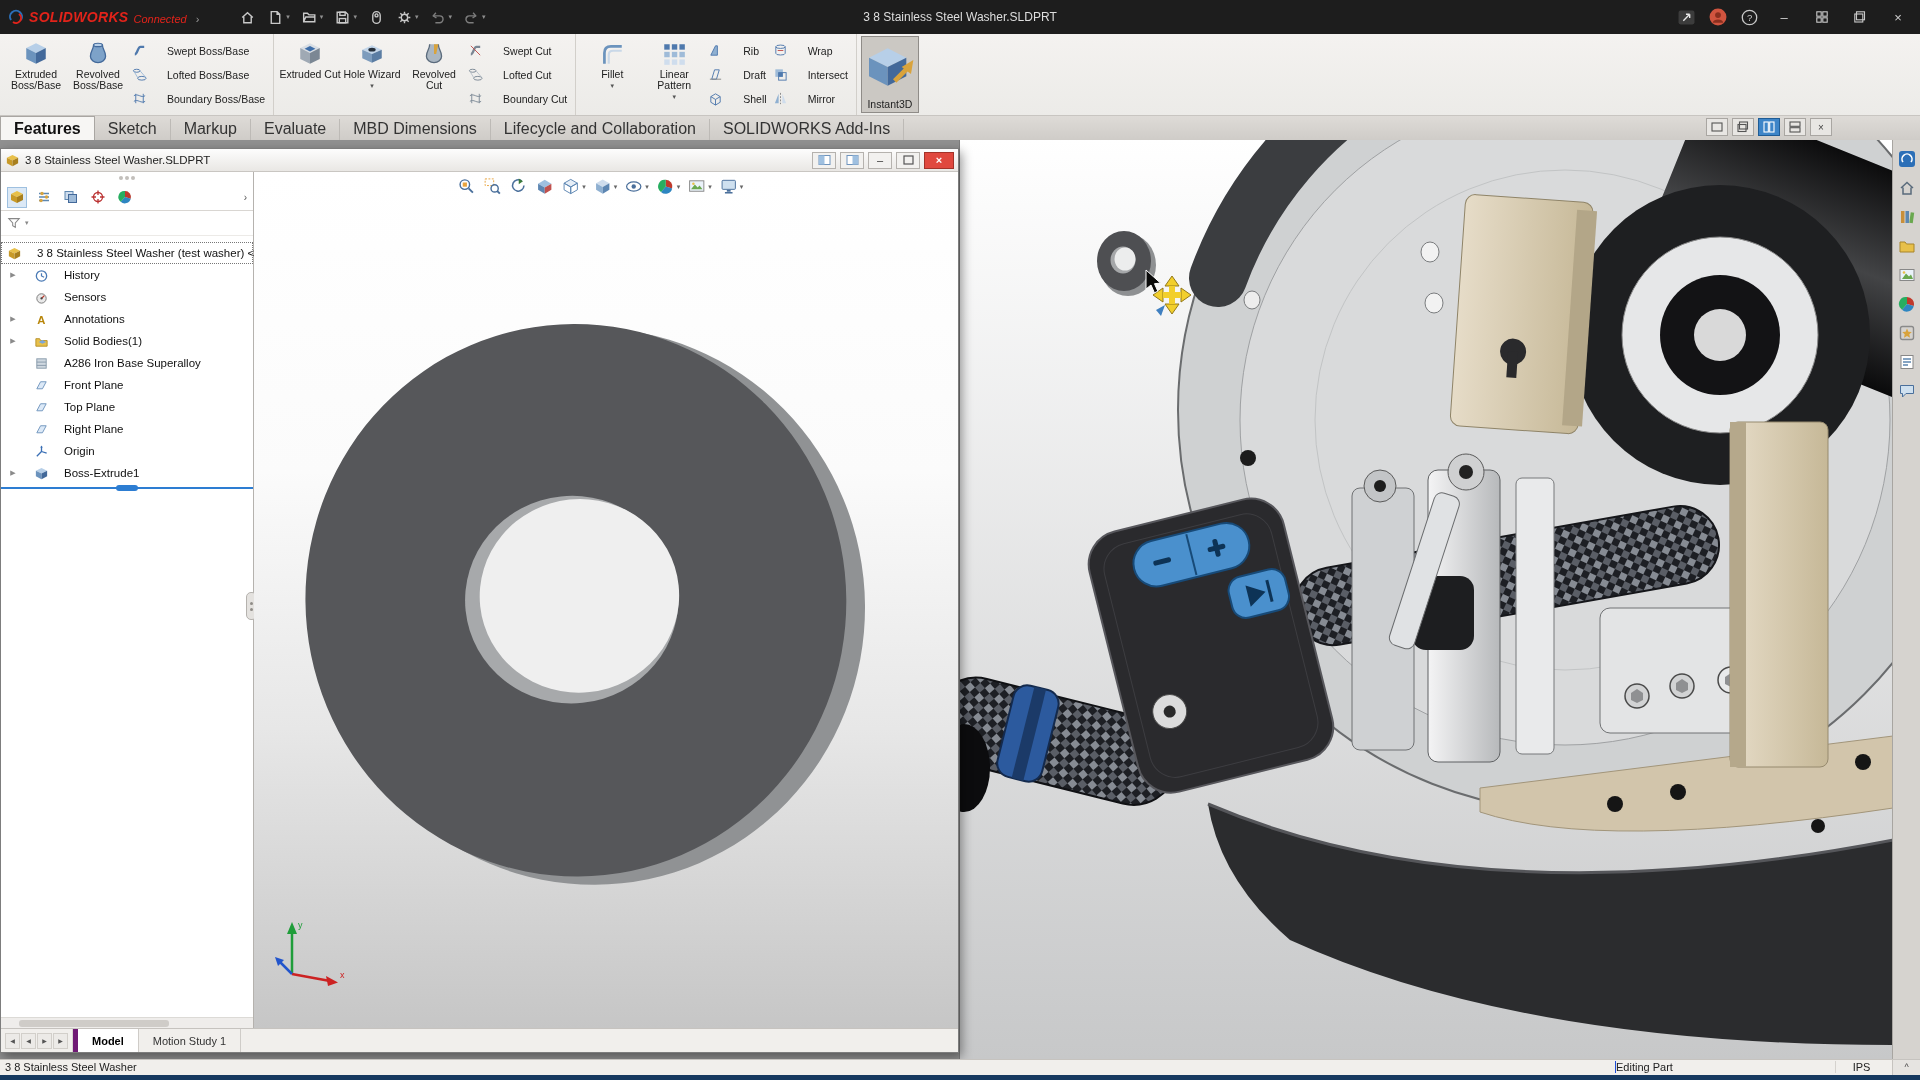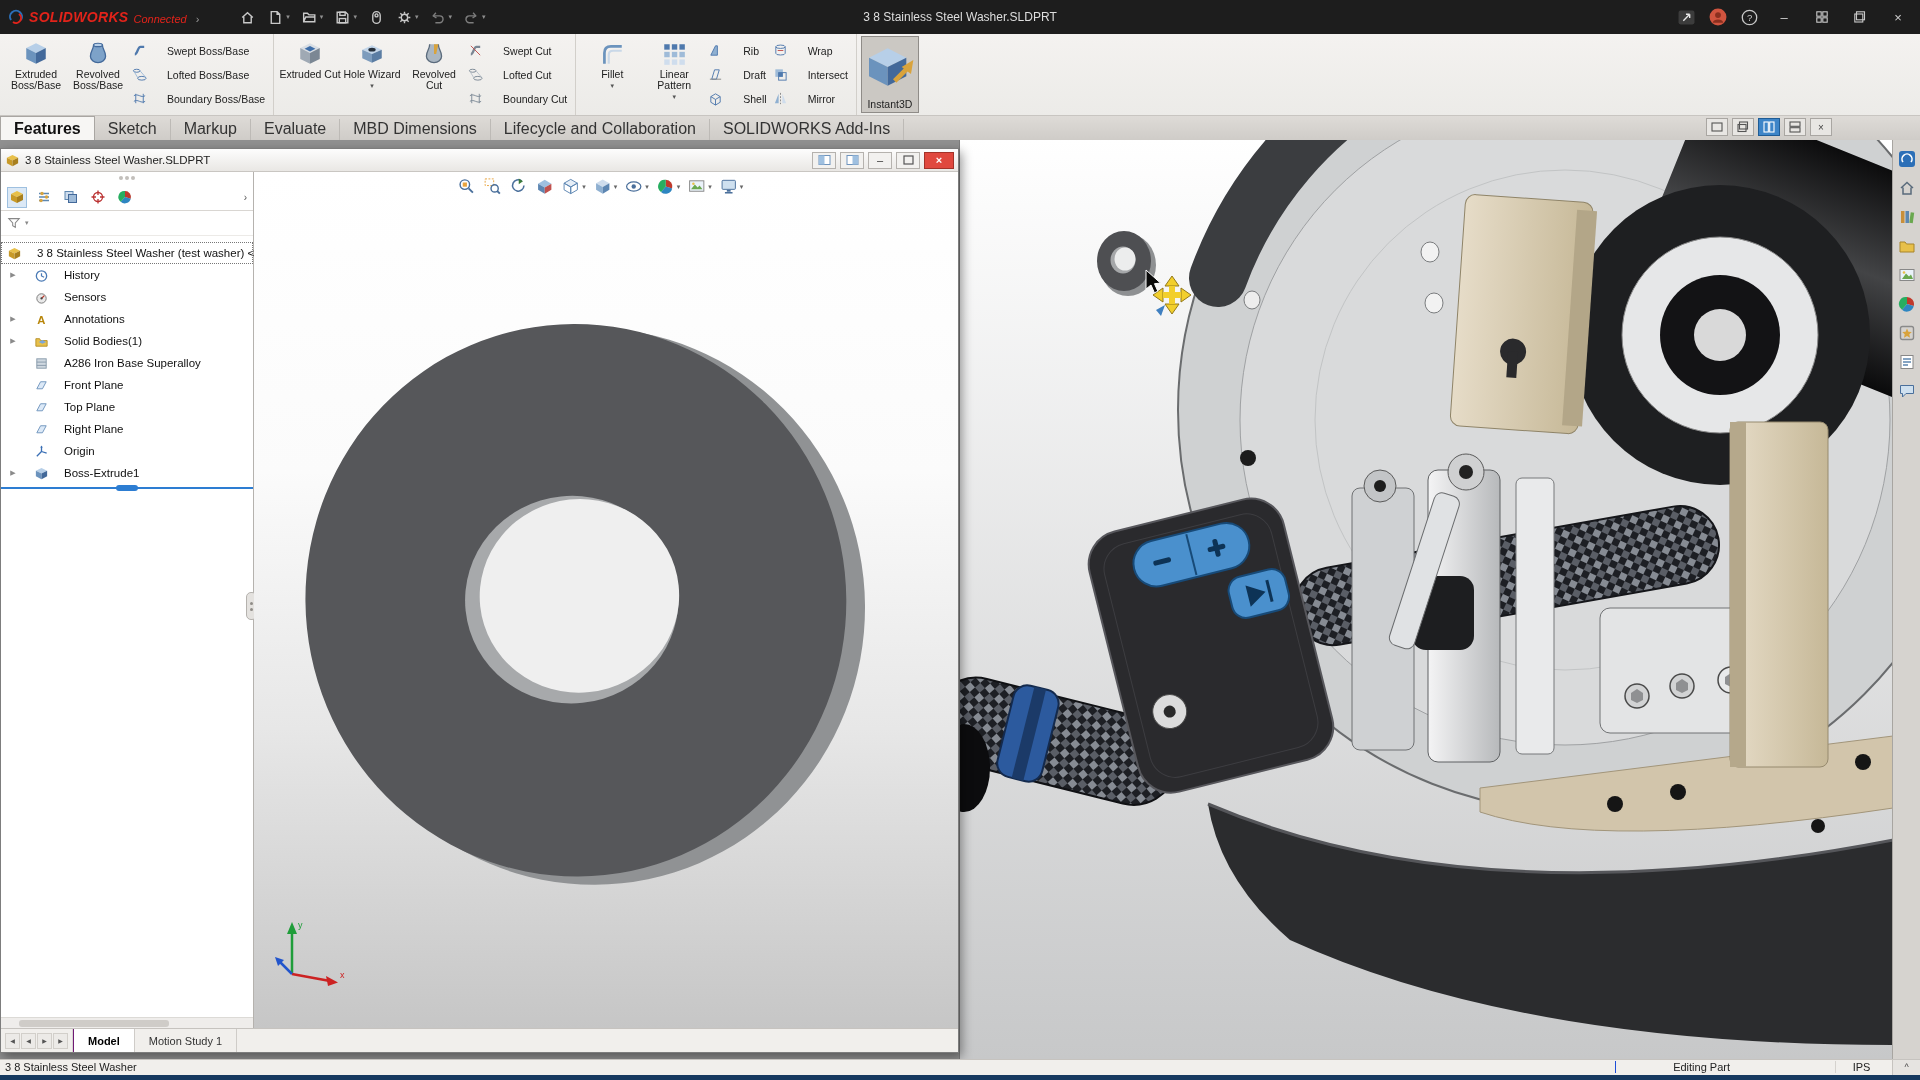--- a/index.html
+++ b/index.html
@@ -87,26 +87,26 @@
   .hu{display:flex;align-items:center;gap:2px}
   .hu svg{width:19px;height:19px}
   .hu .hu-caret{font-size:7px;color:#666}
   .gfx-svg{position:absolute;left:0;top:0;width:100%;height:100%}
   .triad{position:absolute;left:14px;bottom:36px;width:90px;height:110px}
 
   .dw-bottom{position:absolute;left:0;bottom:0;right:0;height:24px;background:#f1efec;border-top:1px solid #c6c3bf;display:flex;align-items:stretch}
   .bnav{display:flex;align-items:center;gap:1px;padding:0 4px;border-right:1px solid #d8d5d1}
   .bnb{width:15px;height:16px;display:flex;align-items:center;justify-content:center;font-size:6px;color:#555;border:1px solid #d2cfca;background:#eceae7}
   .btab{padding:0 14px;display:flex;align-items:center;font-size:11px;color:#333;border-right:1px solid #cfccc8}
-  .btab.active{background:#ffffff;font-weight:bold;color:#000;border-left:1px solid #701a75}
+  .btab.active{background:#ffffff;font-weight:bold;color:#000;border-left:5px solid #701a75}
 
   
   .statusbar{position:absolute;left:0;top:1059px;width:1920px;height:16px;background:#f1efec;border-top:1px solid #c6c3bf;font-size:11px;color:#222}
   .sb-doc{position:absolute;left:5px;top:1px}
-  .sb-mode{position:absolute;left:1615px;top:1px;width:115px;text-align:right;border-left:1px solid #1d4ed8}
+  .sb-mode{position:absolute;left:1615px;top:1px;width:115px;text-align:left;border-left:1px solid #1d4ed8}
   .sb-units{position:absolute;left:1835px;top:1px;width:52px;text-align:center;border-left:1px solid #d5d2ce}
   .sb-caret{position:absolute;left:1892px;top:0;width:28px;height:16px;background:#e6e4e1;border-left:1px solid #c6c3bf;text-align:center;font-size:9px;color:#444;line-height:15px}
   .bluebar{position:absolute;left:0;top:1075px;width:1920px;height:5px;background:#16395f}
 </style>
 </head>
 <body>
 
 <div class="titlebar">
   <div class="brandwrap">
     <svg width="16" height="16" viewBox="0 0 16 16">

